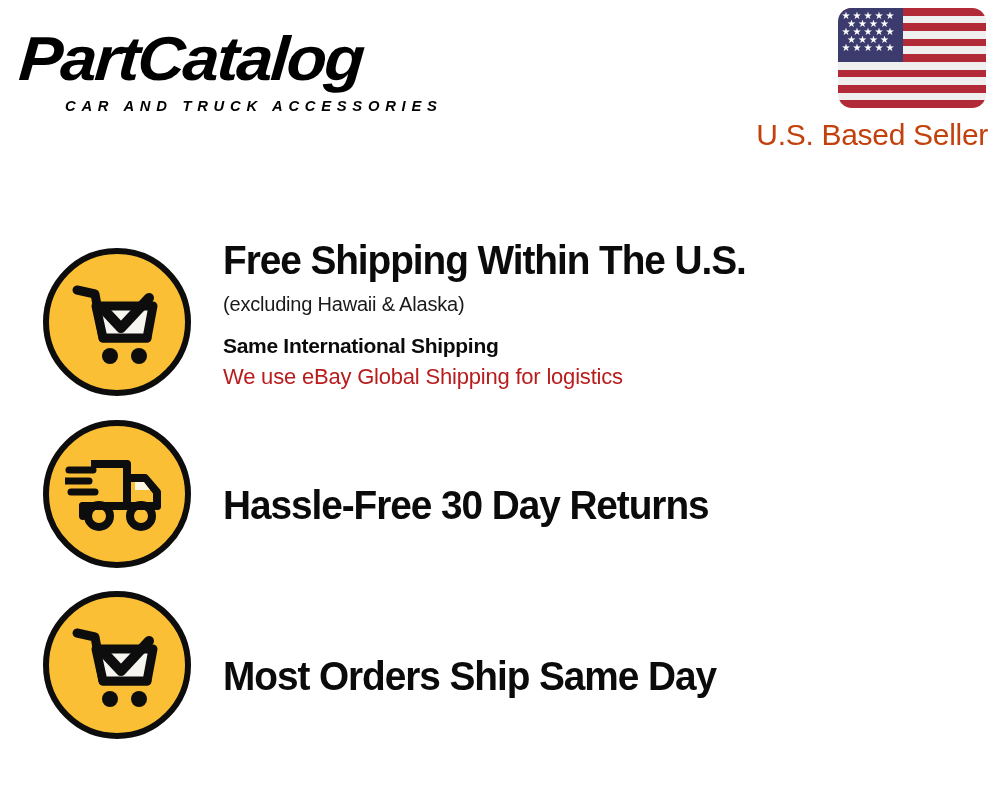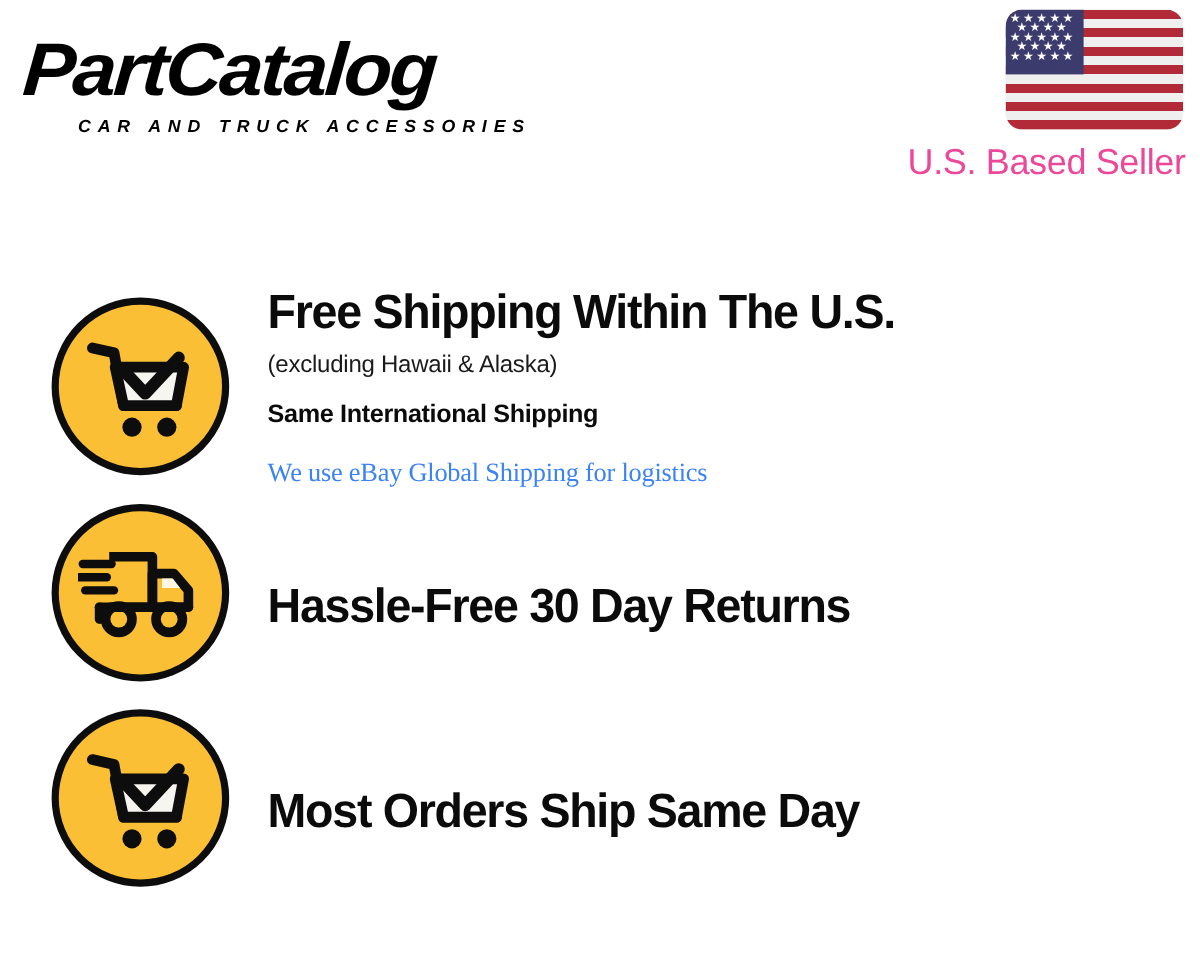--- a/index.html
+++ b/index.html
@@ -110,21 +110,21 @@
     transform: translate(-50%, -50%);
   }
   .seller-label {
     display: block;
     margin-top: 6px;
     font-family: "Liberation Sans", sans-serif;
     font-weight: 400;
     font-size: 30px;
     line-height: 34px;
     letter-spacing: -0.3px;
-    color: #ec4899;
+    color: #c2410c;
     white-space: nowrap;
   }
 
   
   .features {
     position: absolute;
     left: 0;
     top: 236px;
     width: 1000px;
   }
@@ -187,27 +187,27 @@
     font-family: "Liberation Sans", sans-serif;
     font-weight: 700;
     font-size: 21px;
     line-height: 28px;
     letter-spacing: -0.3px;
     color: #0B0B0B;
     margin-top: 12px;
     white-space: nowrap;
   }
   .feature-sub3 {
-    font-family: Liberation Serif, serif;
+    font-family: Liberation Sans, sans-serif;
     font-weight: 400;
     font-size: 22px;
     line-height: 30px;
     letter-spacing: -0.2px;
-    color: #3b82f6;
-    margin-top: 19px;
+    color: #b91c1c;
+    margin-top: 2px;
     white-space: nowrap;
   }
   .row-center {
     position: absolute;
     left: 223px;
     top: 17px;
     height: 160px;
     display: flex;
     align-items: center;
   }

